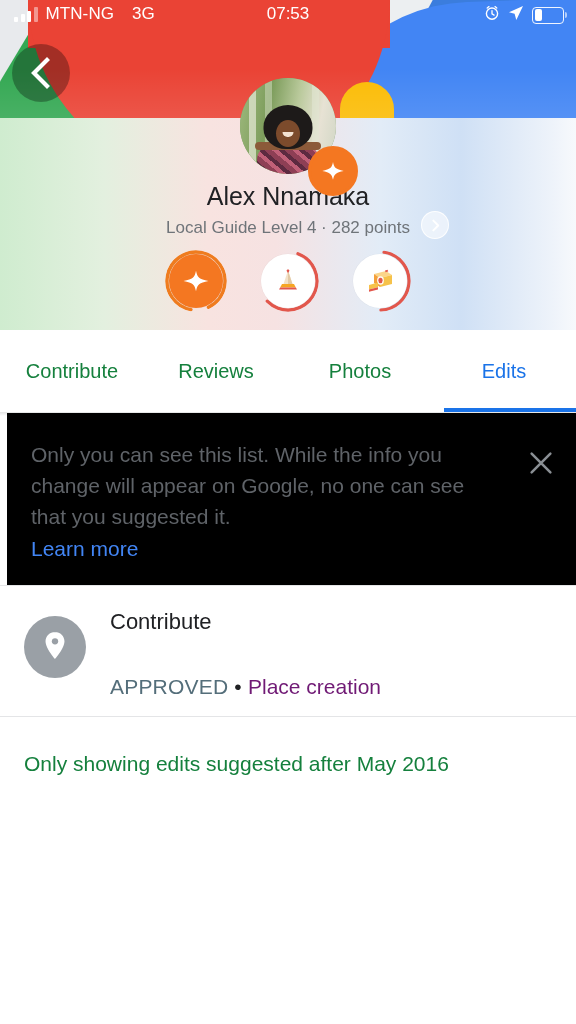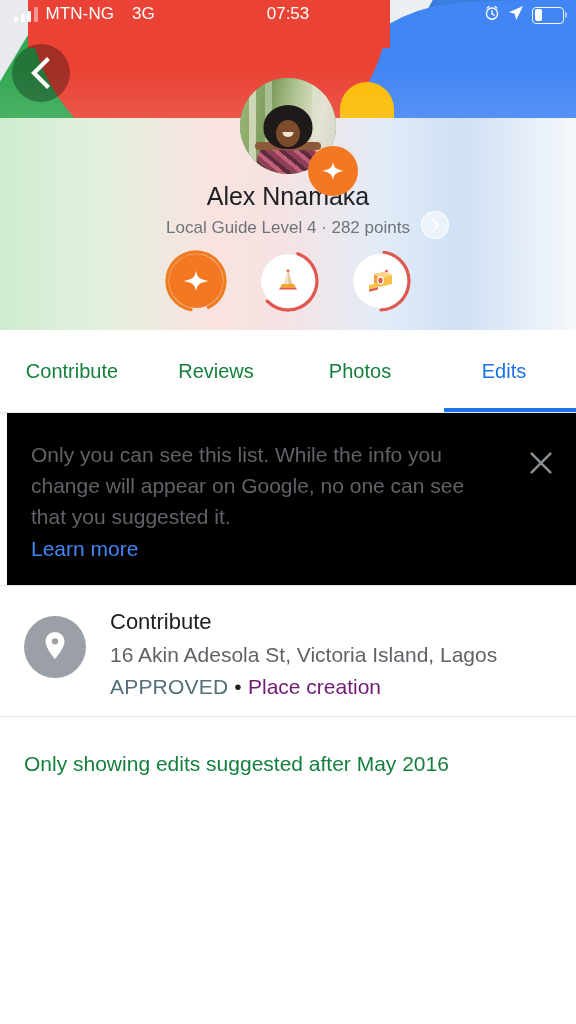--- a/index.html
+++ b/index.html
@@ -276,21 +276,20 @@
 
   <div class="divider" style="top:585px"></div>
   <div class="edit-row">
     <div class="pin">
       <svg width="30" height="34" viewBox="0 0 24 28">
           <path d="M12 1.6c-4.3 0-7.8 3.4-7.8 7.7 0 5.8 7.8 14.6 7.8 14.6s7.8-8.8 7.8-14.6c0-4.3-3.5-7.7-7.8-7.7z" fill="#fff"></path>
           <circle cx="12" cy="9.3" r="2.6" fill="#9aa0a6"></circle>
         </svg>
     </div>
     <div class="e-title">Contribute</div>
-    <div class="e-addr">16 Akin Adesola St, Victoria Island, Lagos</div>
     <div class="e-status">
       <span>APPROVED</span>
       <span class="e-dot">•</span>
       <b>Place creation</b>
     </div>
   </div>
   <div class="divider" style="top:716px"></div>
 
   <div class="footer">Only showing edits suggested after May 2016</div>
 

